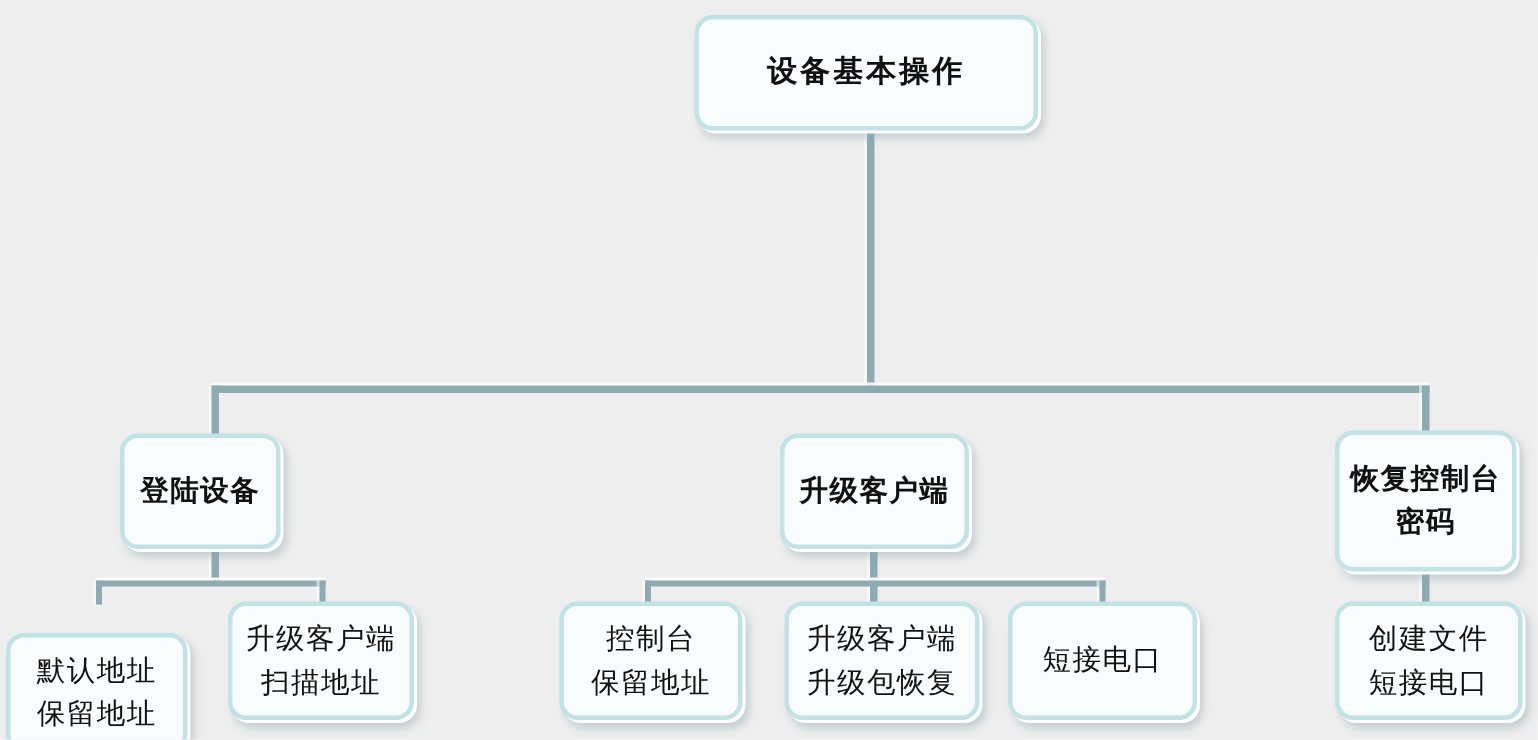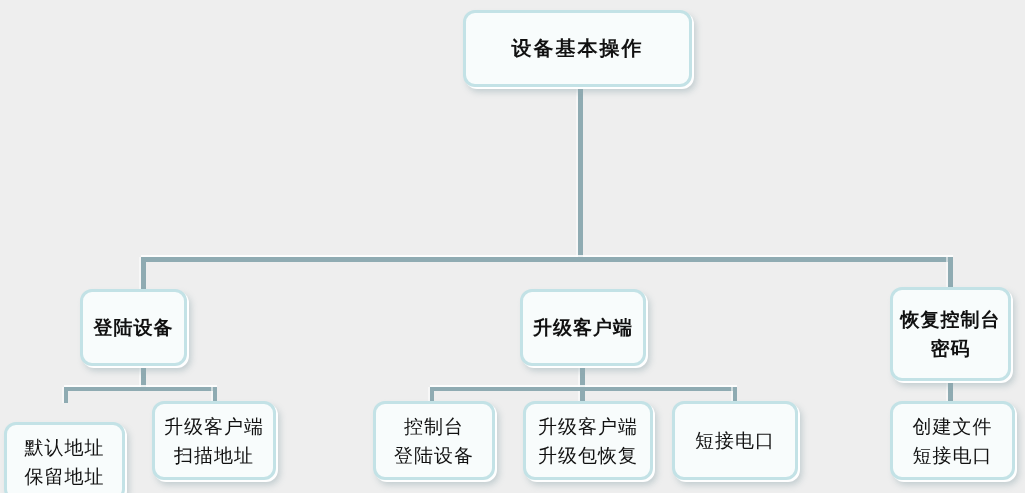--- a/index.html
+++ b/index.html
@@ -108,21 +108,21 @@
   <div class="node lvl3" id="node-default-addr">
     <span class="node-label">默认地址
 保留地址</span>
   </div>
   <div class="node lvl3" id="node-upgrade-scan">
     <span class="node-label">升级客户端
 扫描地址</span>
   </div>
   <div class="node lvl3" id="node-console-ui">
     <span class="node-label">控制台
-登陆设备</span>
+保留地址</span>
   </div>
   <div class="node lvl3" id="node-upgrade-pkg">
     <span class="node-label">升级客户端
 升级包恢复</span>
   </div>
   <div class="node lvl3" id="node-short-port">
     <span class="node-label">短接电口</span>
   </div>
   <div class="node lvl3" id="node-create-file">
     <span class="node-label">创建文件

